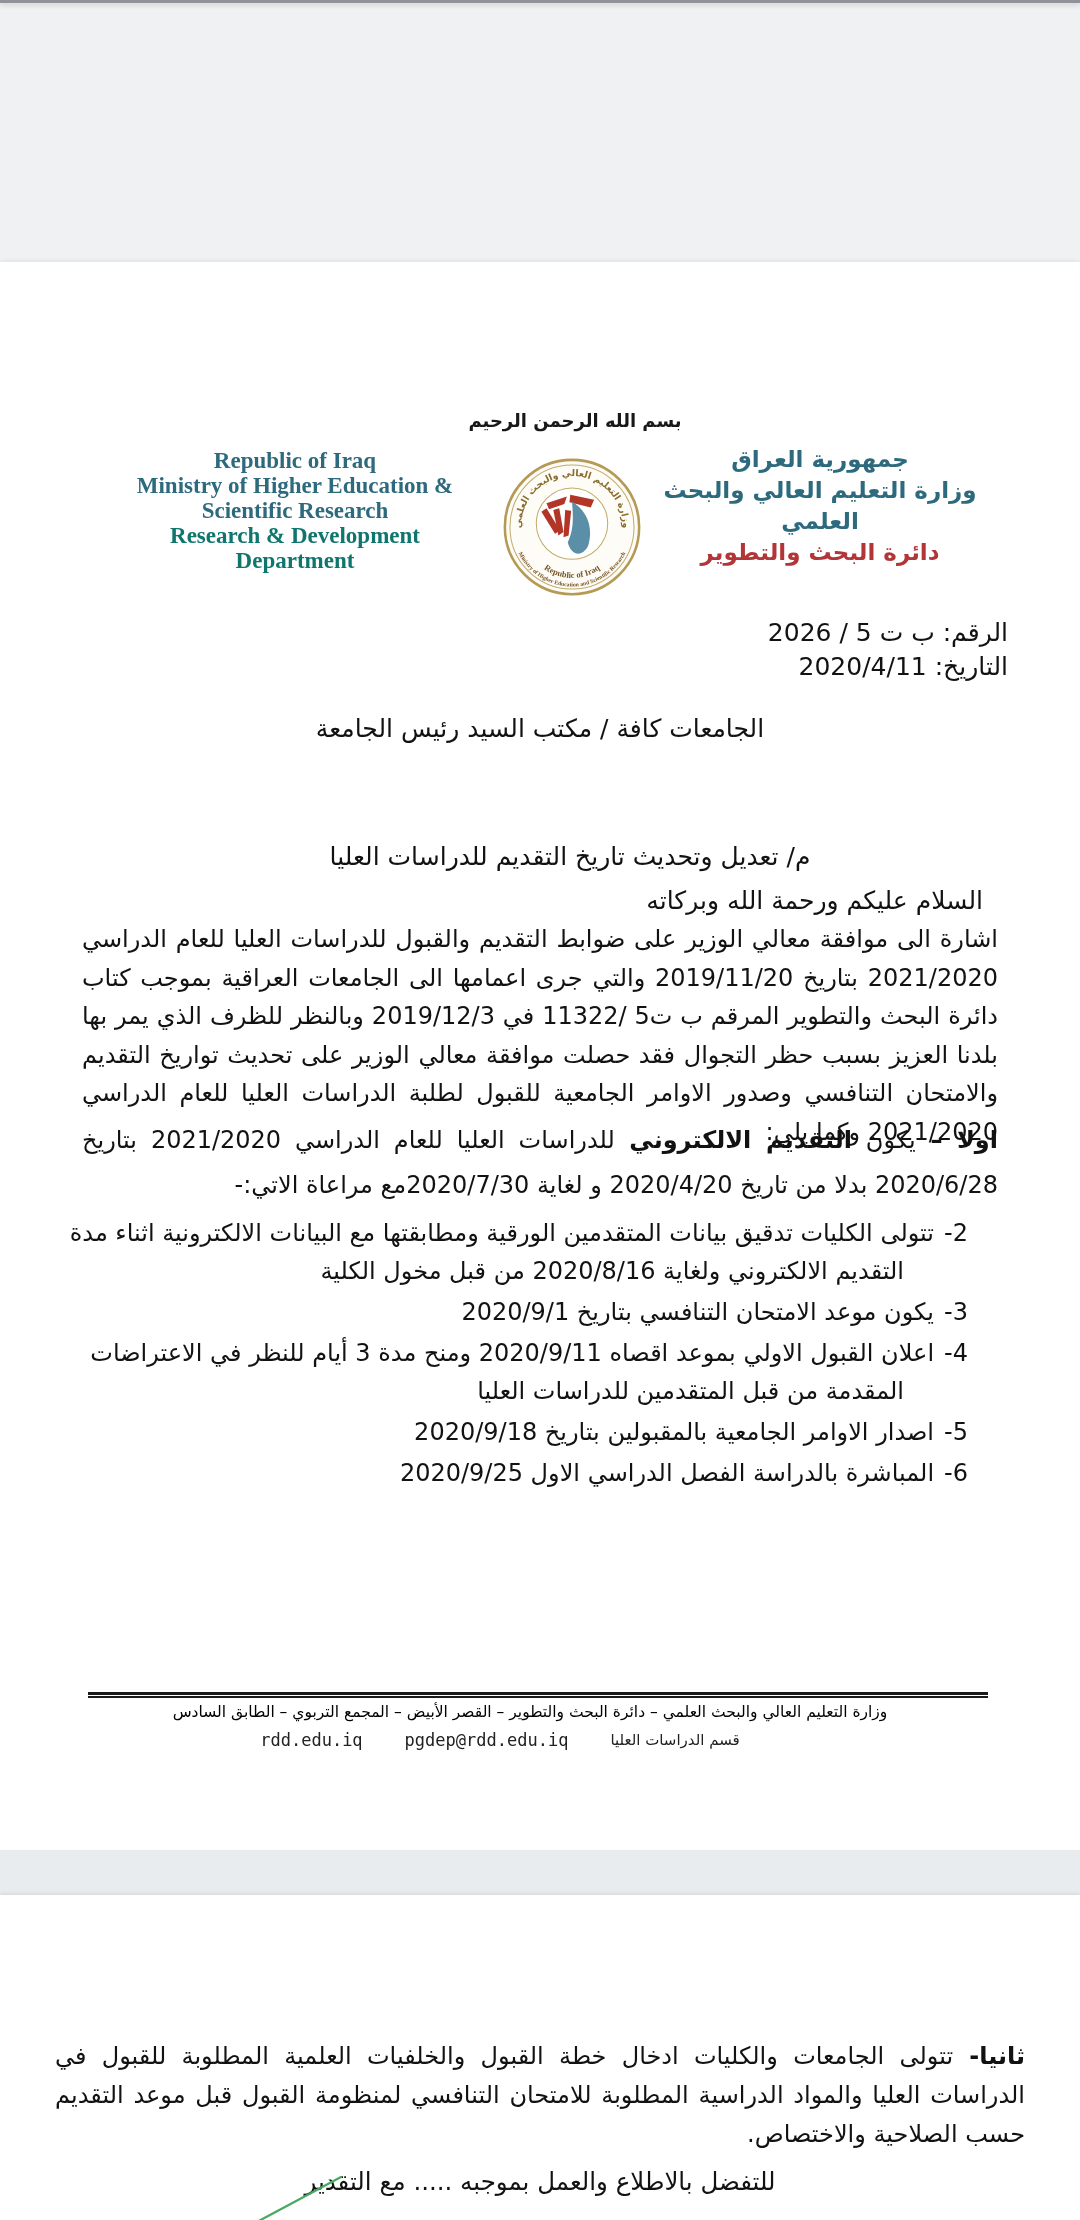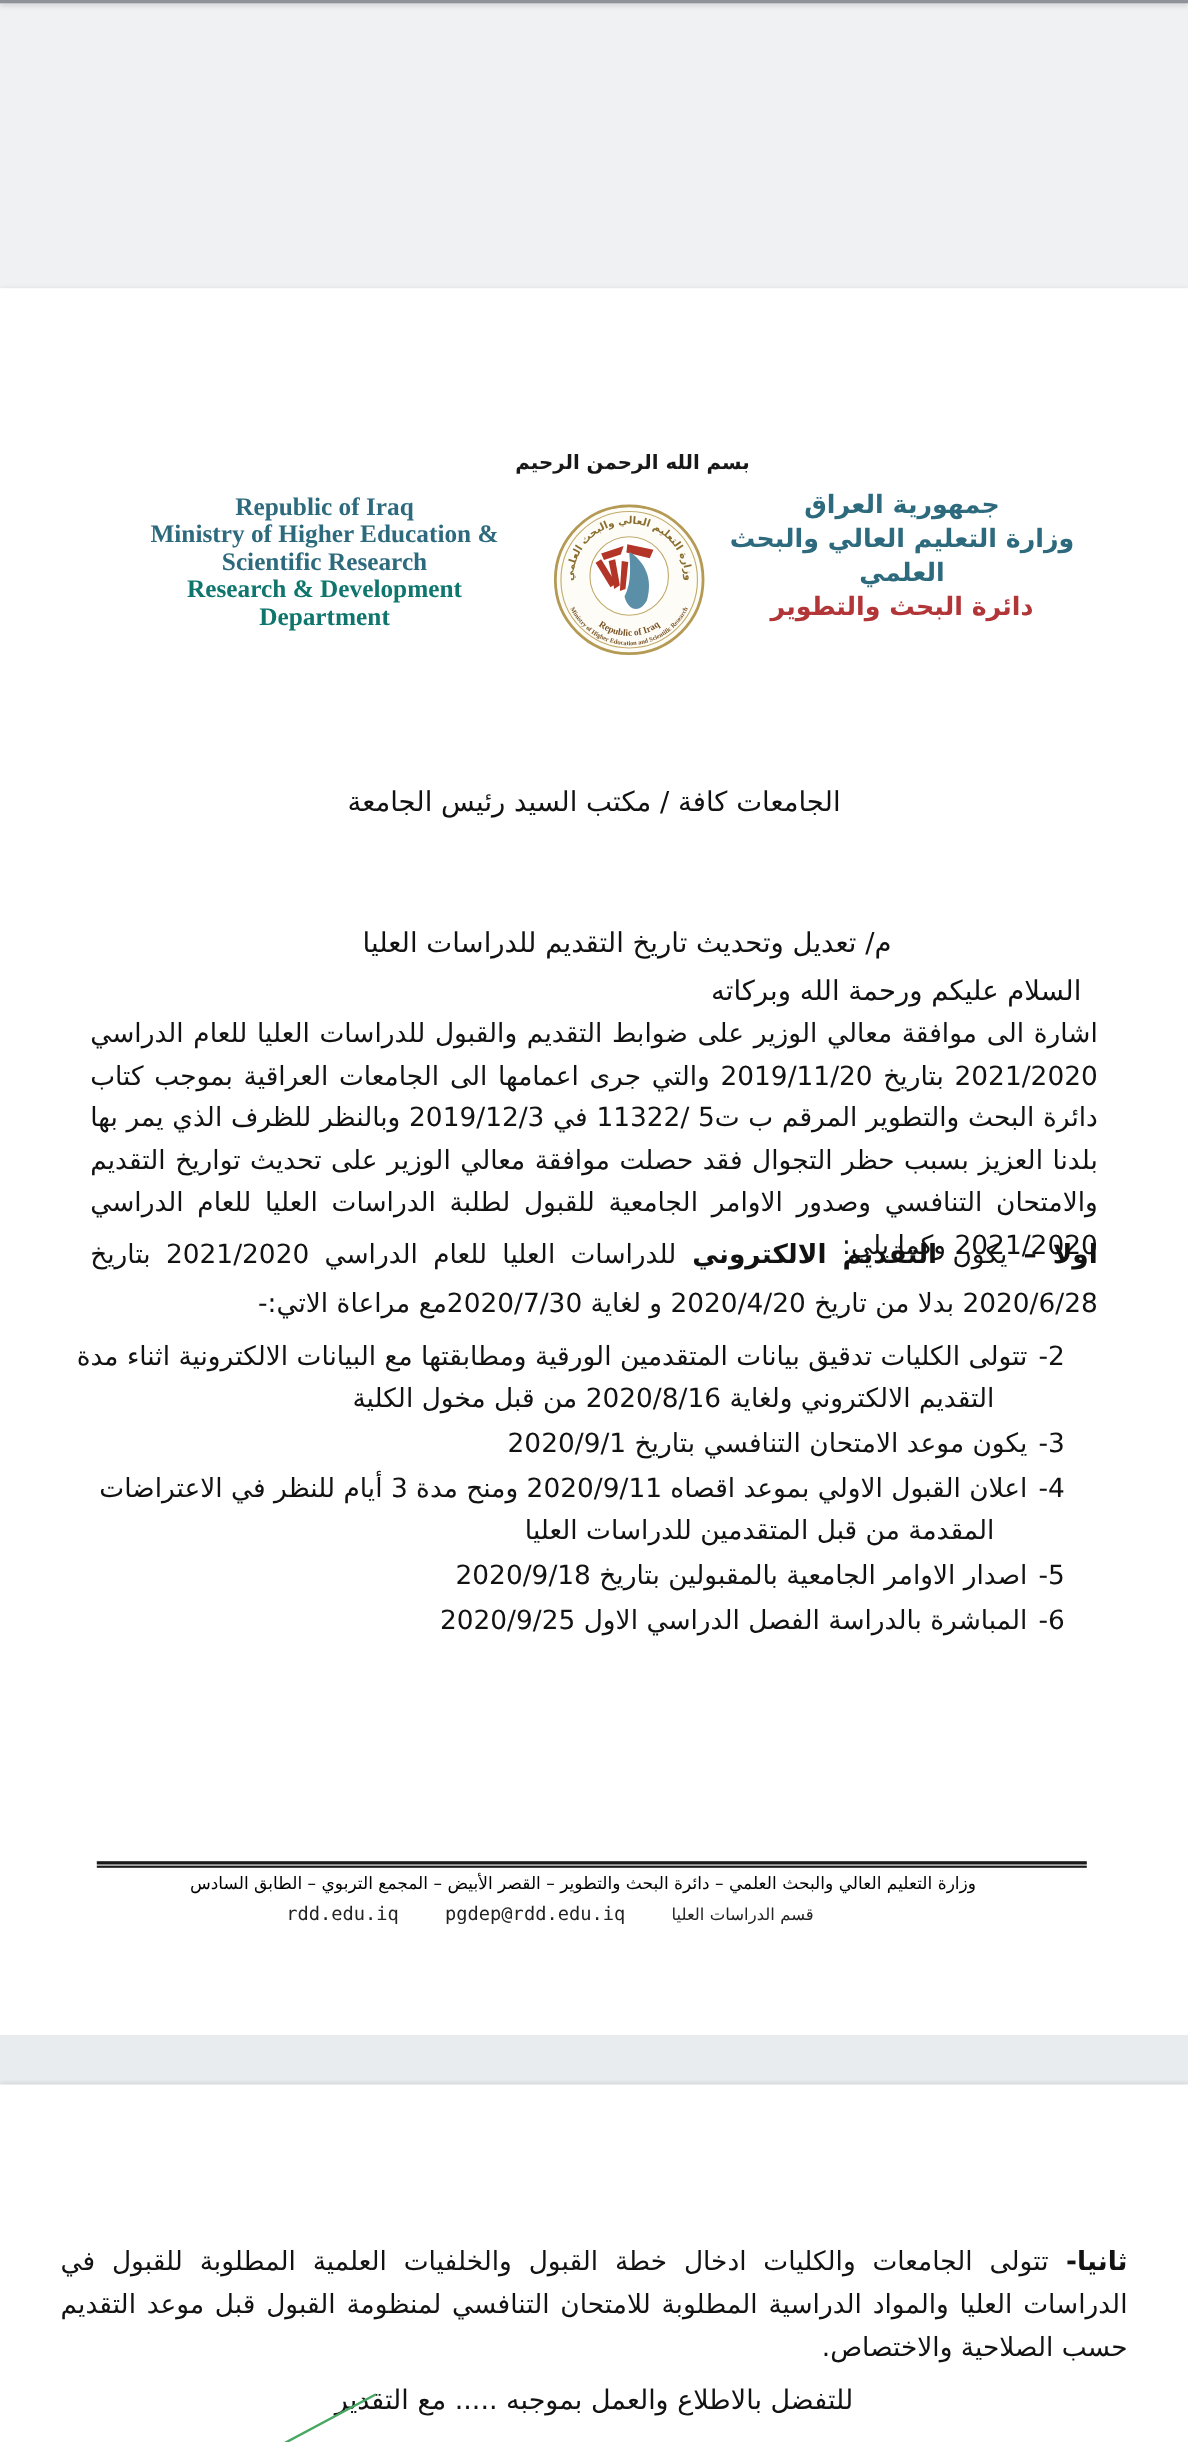--- a/index.html
+++ b/index.html
@@ -125,20 +125,24 @@
         </text>
       </svg>
     </div>
 
     <div class="abs" id="arabic-block">
       <div class="teal">جمهورية العراق</div>
       <div class="teal">وزارة التعليم العالي والبحث العلمي</div>
       <div class="hdr-red">دائرة البحث والتطوير</div>
     </div>
 
+    <div class="abs" id="ref-block">
+      <div>الرقم: ب ت 5 / 2026</div>
+      <div>التاريخ: 2020/4/11</div>
+    </div>
 
     <div class="abs" id="addressees">
       <div>الجامعات كافة / مكتب السيد رئيس الجامعة</div>
     </div>
 
     <div class="abs" id="subject">م/ تعديل وتحديث تاريخ التقديم للدراسات العليا</div>
 
     <div class="abs" id="greeting">السلام عليكم ورحمة الله وبركاته</div>
 
     <div class="abs" id="intro">اشارة الى موافقة معالي الوزير على ضوابط التقديم والقبول للدراسات العليا للعام الدراسي 2021/2020 بتاريخ 2019/11/20 والتي جرى اعمامها الى الجامعات العراقية بموجب كتاب دائرة البحث والتطوير المرقم ب ت5 /11322 في 2019/12/3 وبالنظر للظرف الذي يمر بها بلدنا العزيز بسبب حظر التجوال فقد حصلت موافقة معالي الوزير على تحديث تواريخ التقديم والامتحان التنافسي وصدور الاوامر الجامعية للقبول لطلبة الدراسات العليا للعام الدراسي 2021/2020 وكما يلي:</div>

